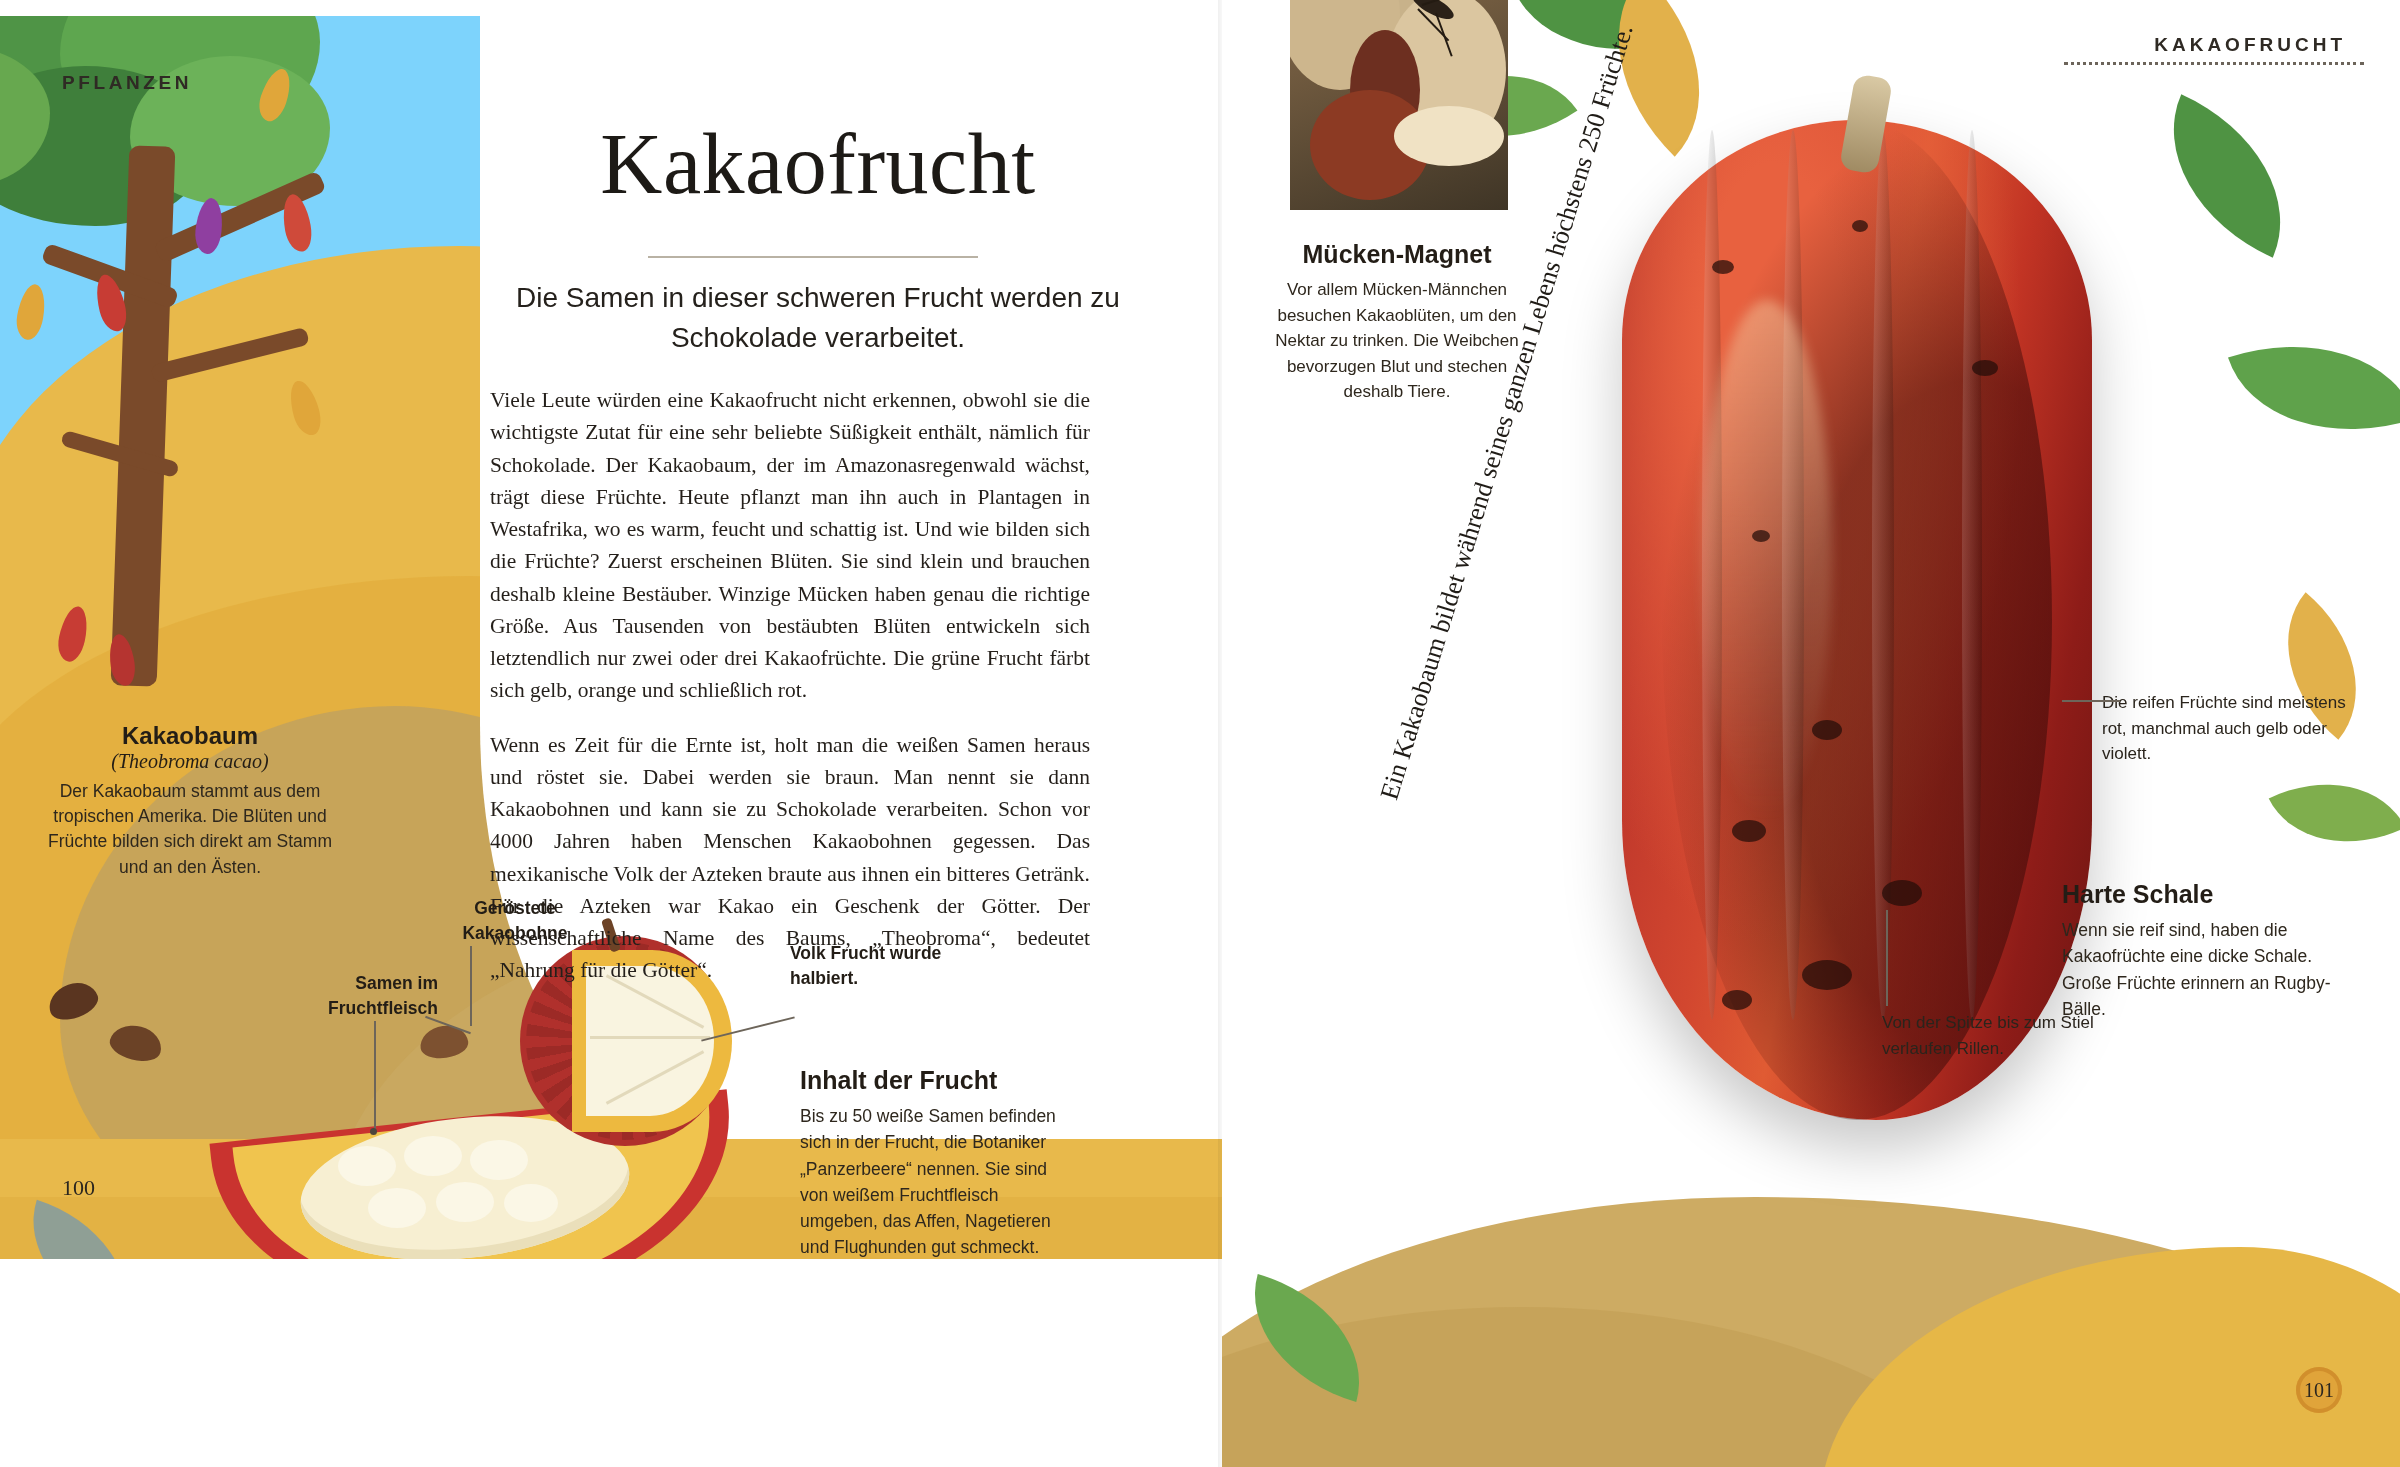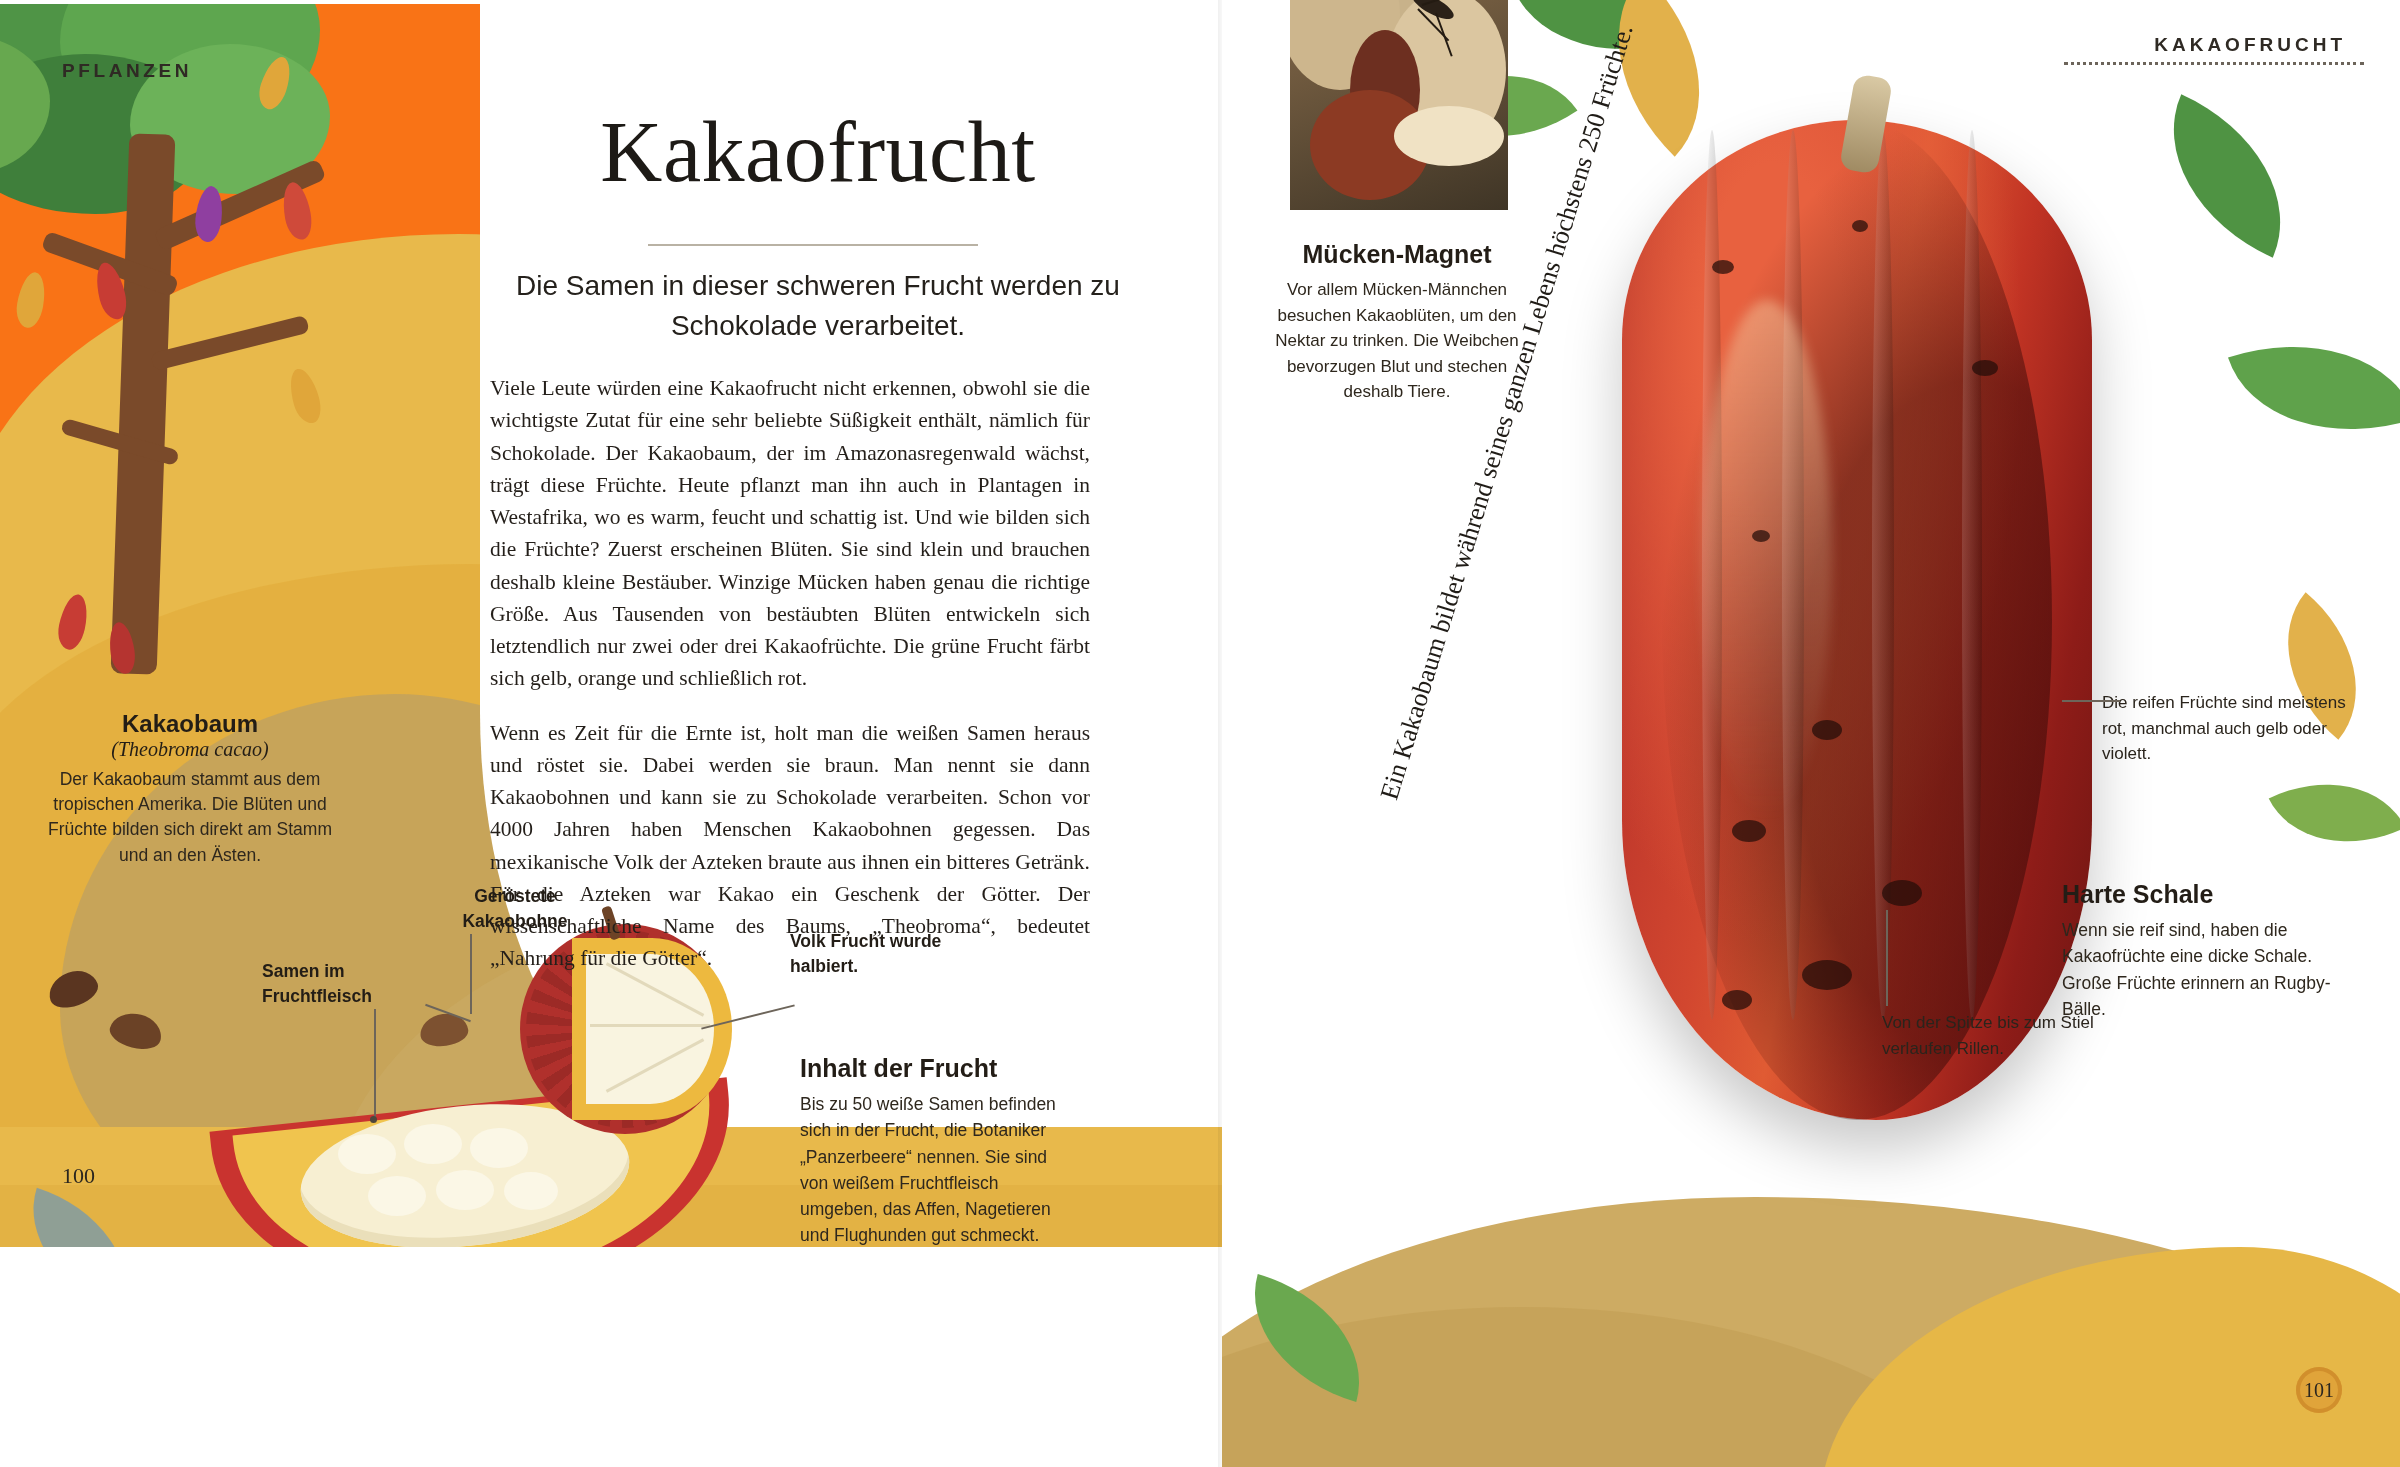--- a/index.html
+++ b/index.html
@@ -6,21 +6,21 @@
   body{
     width:2400px;height:1467px;
     font-family:"Liberation Sans", sans-serif;
     background:#ffffff;
     overflow:hidden;
     position:relative;
   }
   .spread{position:absolute;inset:0;}
 
   
-  .left-page{position:absolute;left:0;top:4px;width:1222px;height:1243px;background:#f97316;overflow:hidden;}
+  .left-page{position:absolute;left:0;top:16px;width:1222px;height:1243px;background:#7dd3fc;overflow:hidden;}
   .ochre-field{
     position:absolute;left:-40px;top:230px;width:860px;height:1260px;
     background:#e8b94b;
     border-radius:58% 42% 0 0 / 26% 22% 0 0;
   }
   .ochre-field2{
     position:absolute;left:-60px;top:560px;width:760px;height:920px;
     background:#e3ae3c;
     border-radius:70% 30% 0 0 / 30% 18% 0 0;
     opacity:.75;
@@ -78,21 +78,21 @@
   }
   .body-col p{margin:0 0 22px 0;}
 
   
   .callout{position:absolute;}
   .c-title{font-size:24px;font-weight:700;color:#231d16;}
   .c-italic{font-family:"Liberation Serif",serif;font-style:italic;font-size:20px;color:#231d16;margin-bottom:6px;}
   .c-body{font-size:17.5px;line-height:1.44;color:#2e271d;}
 
   .kakaobaum{left:40px;top:706px;width:300px;text-align:center;}
-  .samen-im{left:262px;top:955px;width:176px;text-align:left;font-size:17.5px;line-height:1.42;font-weight:700;color:#231d16;}
+  .samen-im{left:262px;top:955px;width:176px;text-align:right;font-size:17.5px;line-height:1.42;font-weight:700;color:#231d16;}
   .geroestete{left:420px;top:880px;width:190px;text-align:center;font-size:17.5px;line-height:1.42;font-weight:700;color:#231d16;}
   .halbiert{left:790px;top:925px;width:200px;font-size:17.5px;line-height:1.42;font-weight:700;color:#231d16;}
   .inhalt{left:800px;top:1050px;width:280px;}
   .inhalt .c-title{font-size:25px;margin-bottom:8px;}
   .inhalt .c-body{font-size:17.5px;line-height:1.5;}
 
   .leader{position:absolute;background:#6d655a;}
   .leader-dot{position:absolute;width:7px;height:7px;border-radius:50%;background:#4d463d;}
 
   

